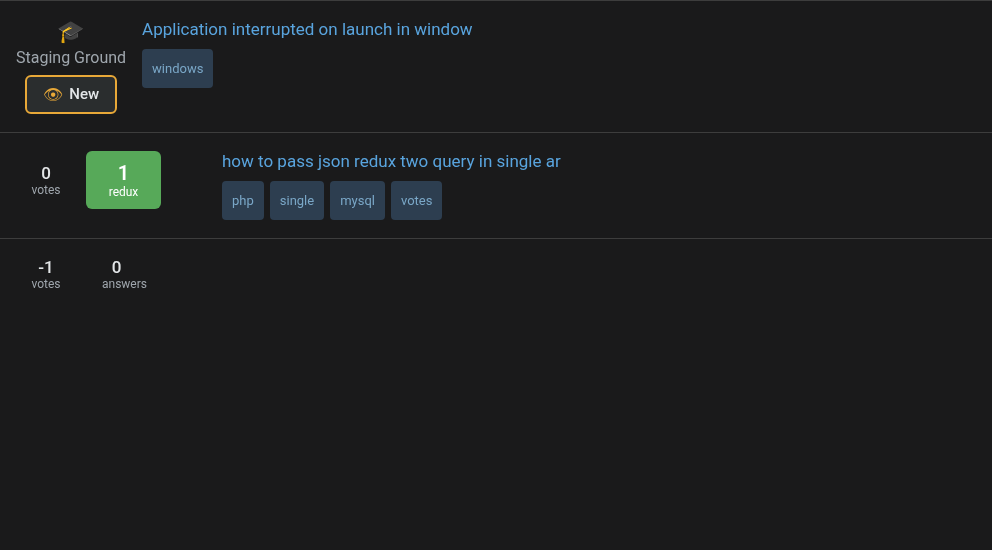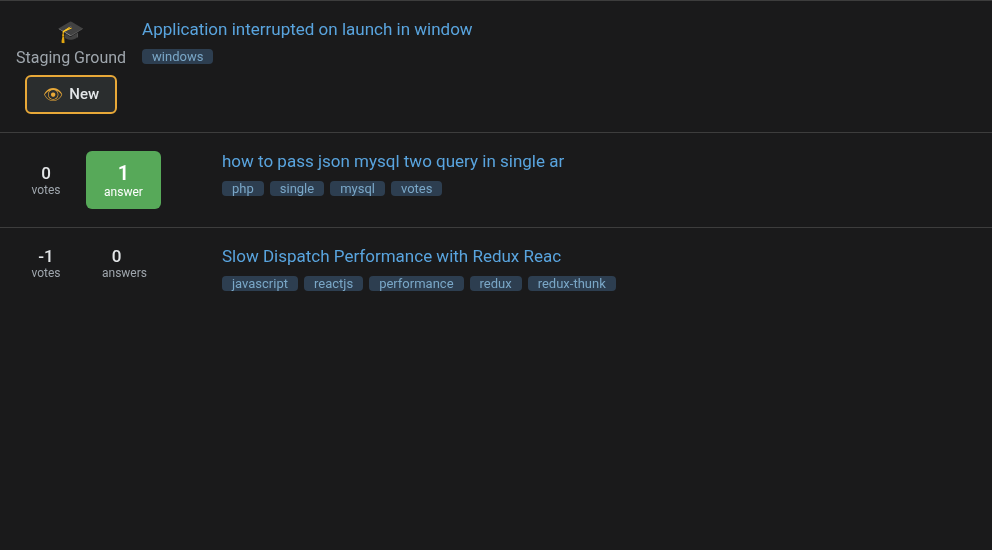--- a/index.html
+++ b/index.html
@@ -146,21 +146,21 @@
     .tags {
       display: flex;
       flex-wrap: wrap;
       gap: 6px;
     }
 
     .tag {
       background-color: #2d3e50;
       color: #7aa7c7;
       border-radius: 4px;
-      padding: 0 10px;
+      padding: 12px 10px;
       font-size: 13px;
       cursor: pointer;
     }
 
     .votes-answers-pair {
       display: flex;
       flex-direction: row;
       align-items: center;
       gap: 10px;
       min-width: 190px;
@@ -199,50 +199,40 @@
   </div>
 
   <div class="question-item">
     <div class="votes-answers-pair">
       <div class="vote-block">
         <span class="vote-count">0</span>
         <span class="vote-label">votes</span>
       </div>
       <div class="answer-box">
         <span class="answer-count">1</span>
-        <span class="answer-label">answer</span>
+        <span class="answer-label">redux</span>
       </div>
     </div>
     <div class="question-content">
-      <a class="question-title">how to pass json mysql two query in single ar</a>
+      <a class="question-title">how to pass json redux two query in single ar</a>
       <div class="tags">
         <span class="tag">php</span>
         <span class="tag">single</span>
         <span class="tag">mysql</span>
         <span class="tag">votes</span>
       </div>
     </div>
   </div>
 
   <div class="question-item">
     <div class="votes-answers-pair">
       <div class="vote-block">
         <span class="vote-count">-1</span>
         <span class="vote-label">votes</span>
       </div>
       <div class="vote-block">
         <span class="answers-count">0</span>
         <span class="answers-label">answers</span>
       </div>
     </div>
-    <div class="question-content">
-      <a class="question-title">Slow Dispatch Performance with Redux Reac</a>
-      <div class="tags">
-        <span class="tag">javascript</span>
-        <span class="tag">reactjs</span>
-        <span class="tag">performance</span>
-        <span class="tag">redux</span>
-        <span class="tag">redux-thunk</span>
-      </div>
-    </div>
   </div>
 
 </div>
 
 </body></html>

